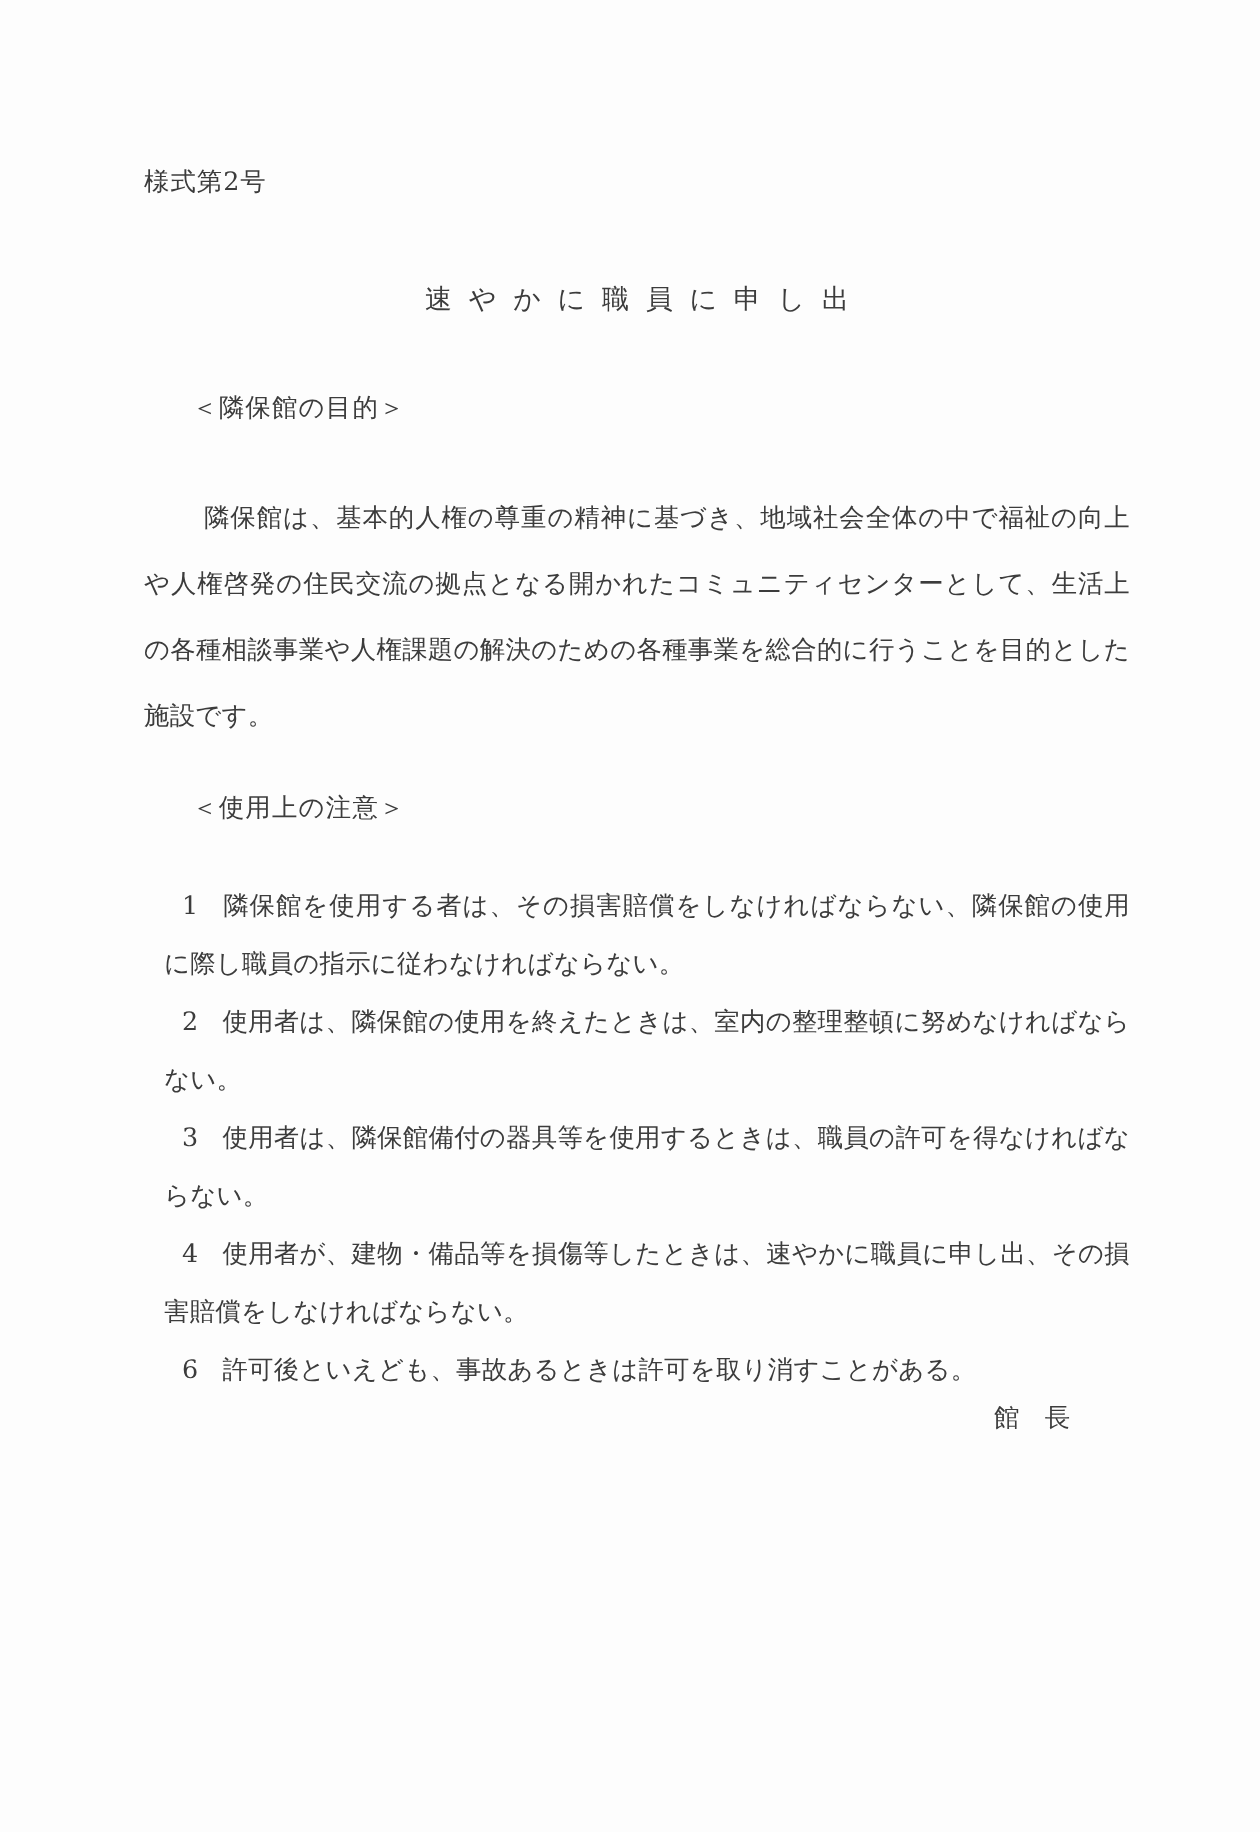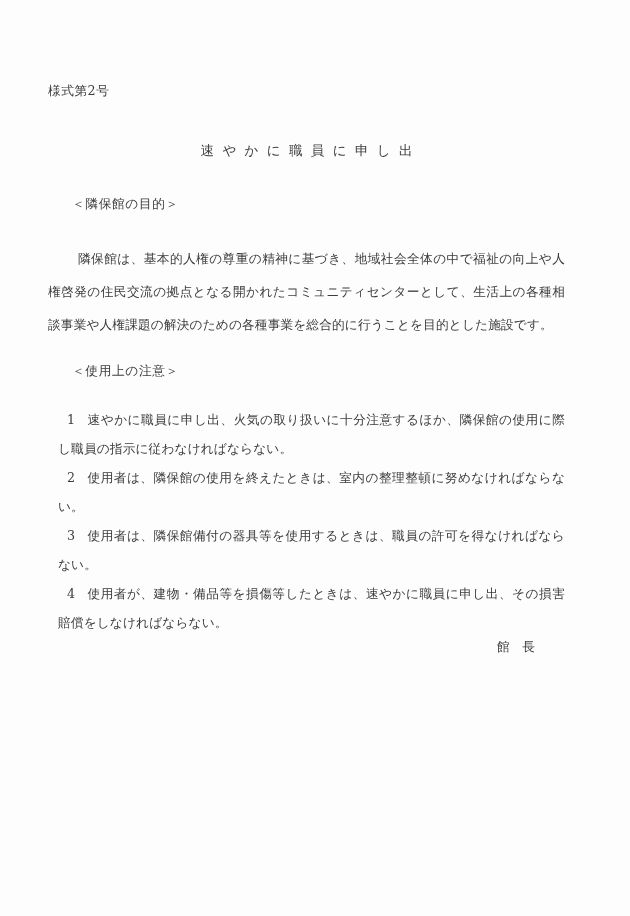--- a/index.html
+++ b/index.html
@@ -5,21 +5,21 @@
   html, body {
     margin: 0;
     padding: 0;
     background: #fcfcfc;
   }
   .page {
     position: relative;
     width: 630px;
     height: 916px;
     box-sizing: border-box;
-    padding: 82px 65px 0 48px;
+    padding: 82px 65px 0 72px;
     background: #fdfdfd;
     font-family: "DejaVu Serif", "Liberation Serif", serif;
     font-size: 12.7px;
     color: #3c3c3c;
     overflow: hidden;
   }
   .form-label,
   .side-label {
     line-height: 18px;
     letter-spacing: 0.04em;
@@ -82,34 +82,37 @@
 
   <div class="section-heading">＜隣保館の目的＞</div>
 
   <div class="purpose-body">隣保館は、基本的人権の尊重の精神に基づき、地域社会全体の中で福祉の向上や人権啓発の住民交流の拠点となる開かれたコミュニティセンターとして、生活上の各種相談事業や人権課題の解決のための各種事業を総合的に行うことを目的とした施設です。</div>
 
   <div class="section-heading notes-heading">＜使用上の注意＞</div>
 
   <div class="notes-list">
 
     <div class="note-item">
-      <span class="note-num">1</span><span>速やかに職員に申し出、火気の取り扱いに十分注意するほか、隣保館の使用に際し職員の指示に従わなければならない。</span>
+      <span class="note-num">1</span><span>隣保館を使用する者は、その損害賠償をしなければならない、隣保館の使用に際し職員の指示に従わなければならない。</span>
     </div>
 
     <div class="note-item">
       <span class="note-num">2</span><span>使用者は、隣保館の使用を終えたときは、室内の整理整頓に努めなければならない。</span>
     </div>
 
     <div class="note-item">
       <span class="note-num">3</span><span>使用者は、隣保館備付の器具等を使用するときは、職員の許可を得なければならない。</span>
     </div>
 
     <div class="note-item">
       <span class="note-num">4</span><span>使用者が、建物・備品等を損傷等したときは、速やかに職員に申し出、その損害賠償をしなければならない。</span>
     </div>
 
 
+    <div class="note-item">
+      <span class="note-num">6</span><span>許可後といえども、事故あるときは許可を取り消すことがある。</span>
+    </div>
 
   </div>
 
   <div class="signature">館　長</div>
 
 </div>
 
 </body></html>

